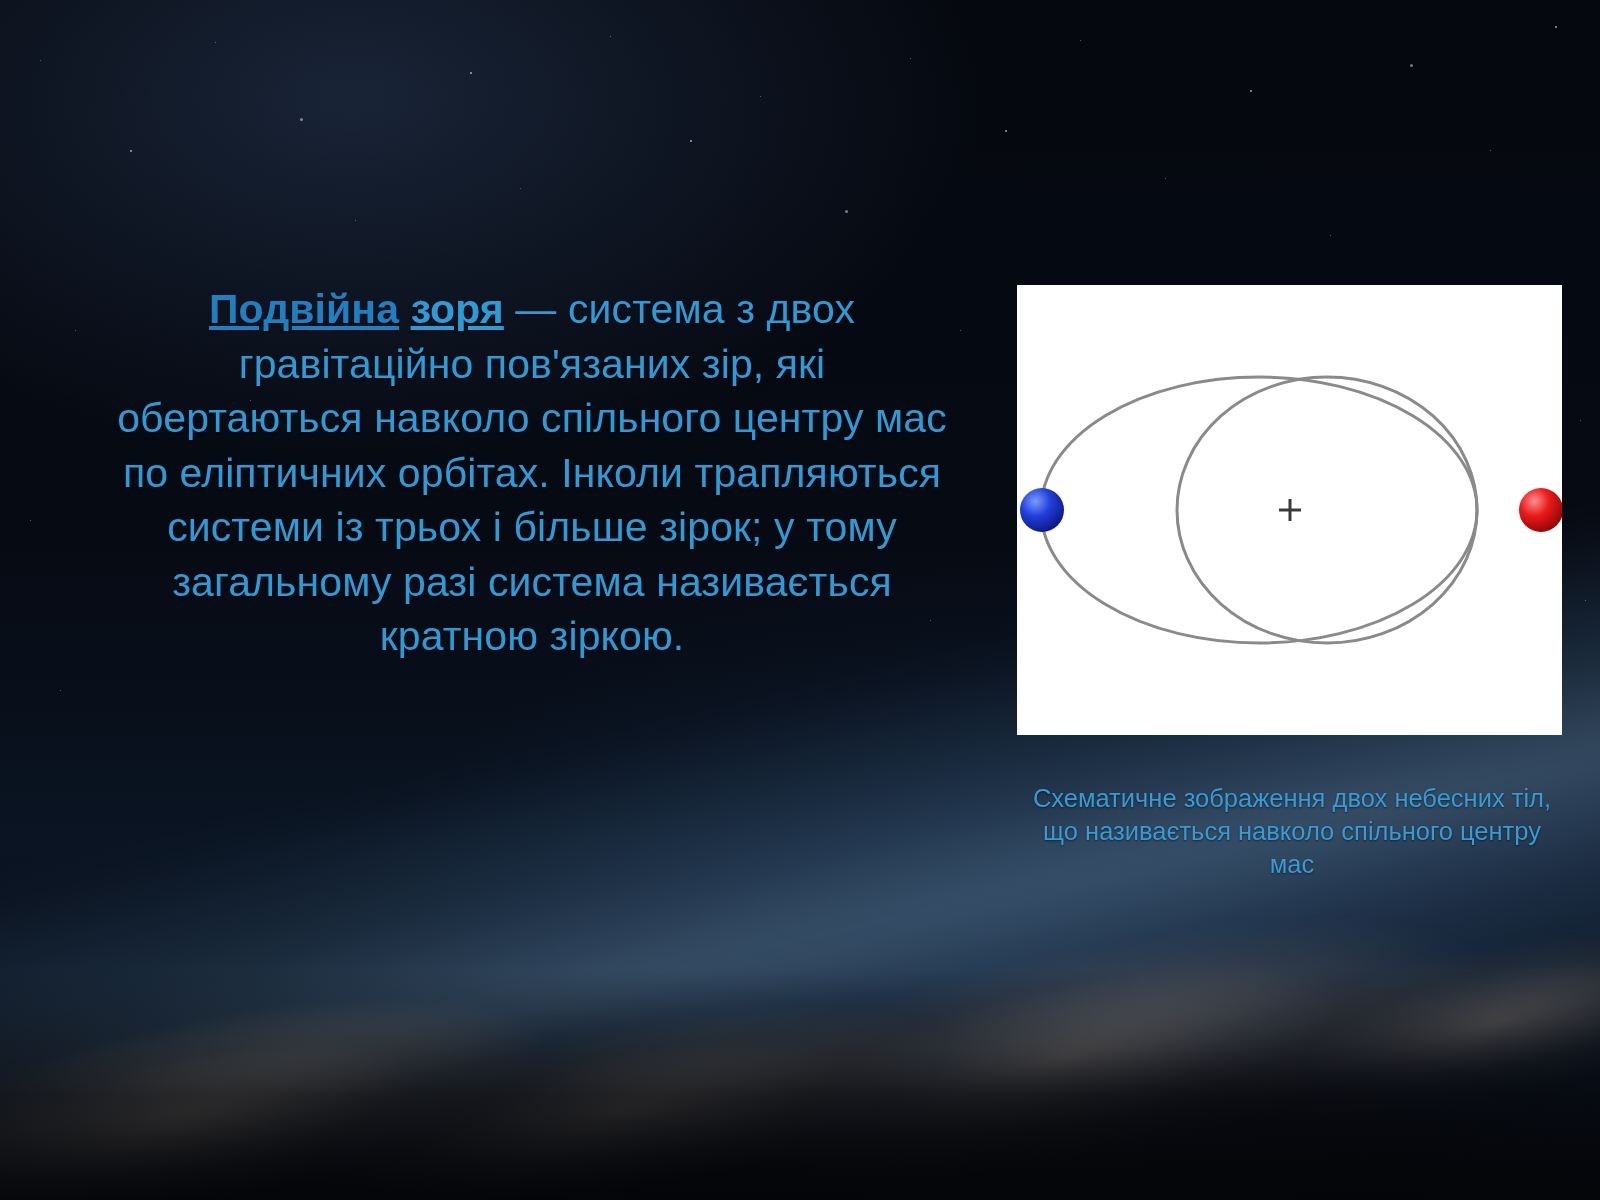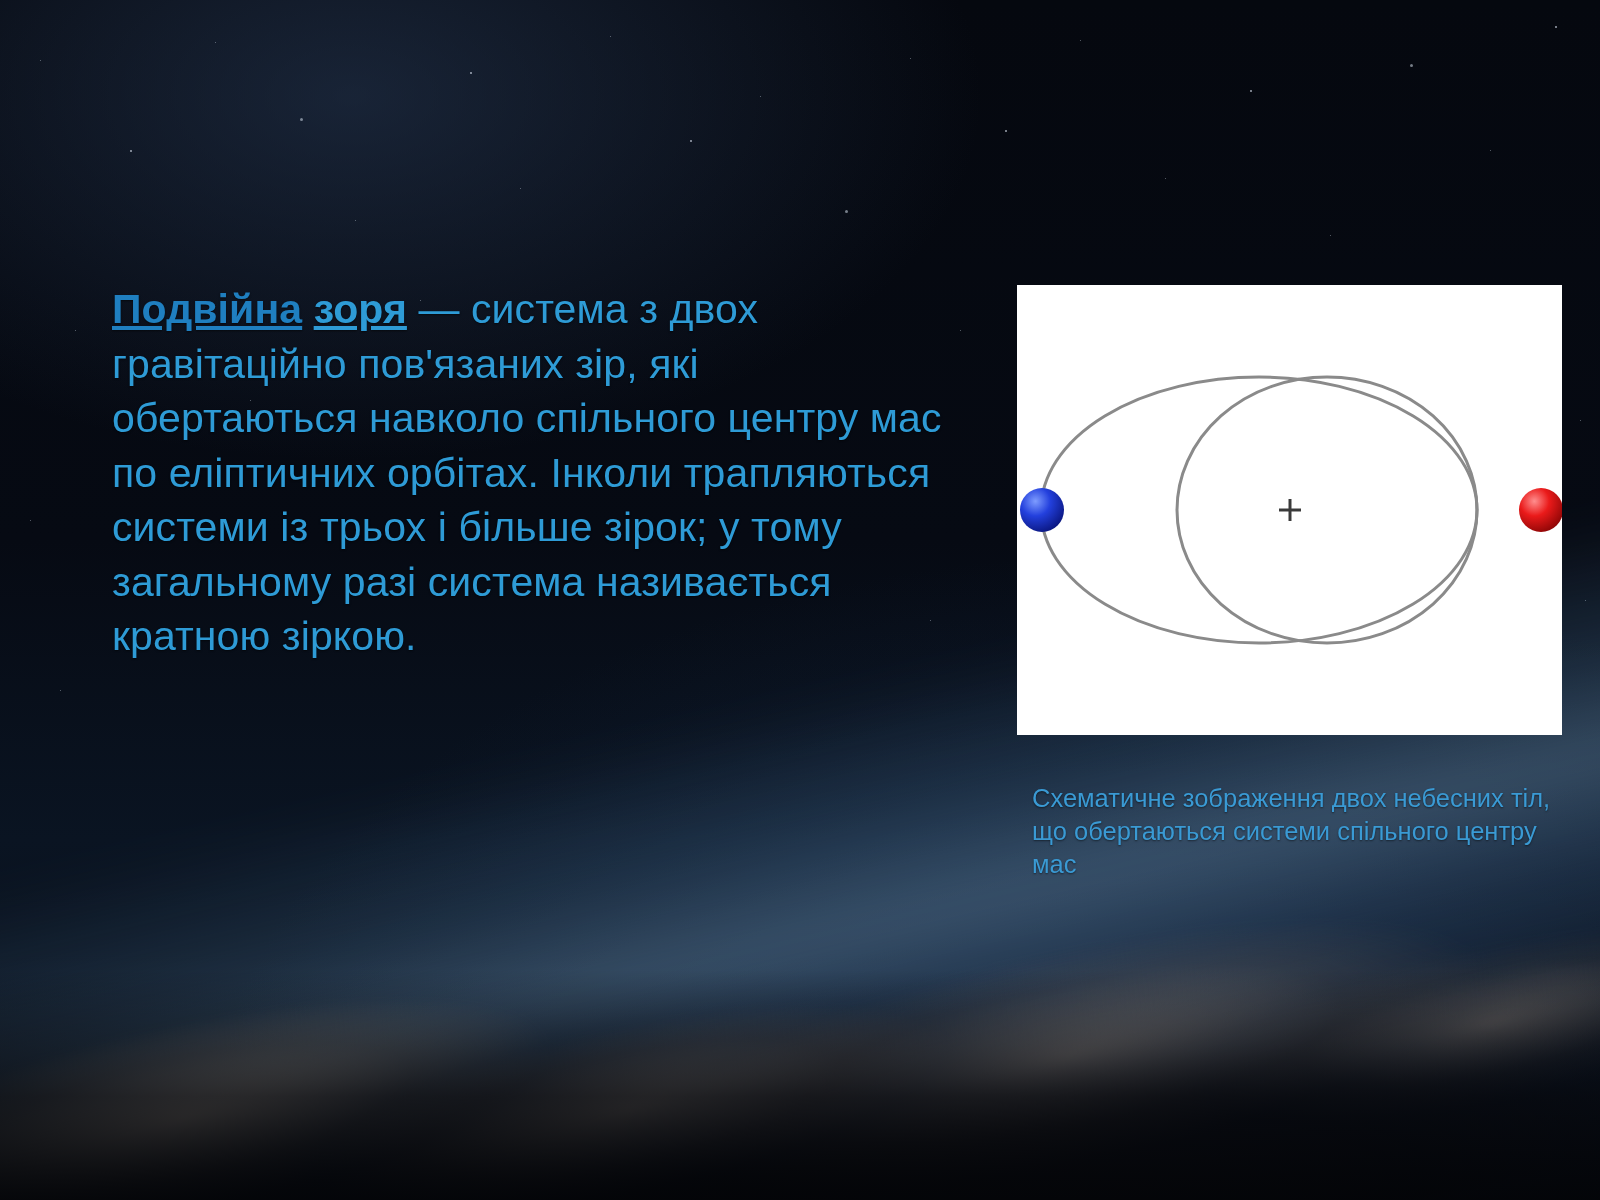--- a/index.html
+++ b/index.html
@@ -13,20 +13,21 @@
     overflow: hidden;
     font-family: "Liberation Sans", sans-serif;
   }
 
   #slide {
     position: relative;
     width: 1600px;
     height: 1200px;
     overflow: hidden;
     background: #0f172a;
+    text-align: center;
   }
 
   
   .bg-space {
     position: absolute;
     inset: 0;
     background:
       radial-gradient(ellipse 900px 520px at 22% 8%, rgba(40,58,86,0.55) 0%, rgba(10,16,28,0.0) 70%),
       radial-gradient(ellipse 1400px 900px at 70% 95%, rgba(24,44,72,0.7) 0%, rgba(4,8,16,0) 65%),
       linear-gradient(180deg, #05080f 0%, #060a13 45%, #0a1422 70%, #060a12 100%);
@@ -203,15 +204,15 @@
           <stop offset="0%" stop-color="#ff8e8e"></stop>
           <stop offset="45%" stop-color="#ea1a1a"></stop>
           <stop offset="100%" stop-color="#8e0606"></stop>
         </radialGradient>
       </defs>
       <circle cx="25" cy="225" r="22" fill="url(#gBlue)"></circle>
       <circle cx="524" cy="225" r="22" fill="url(#gRed)"></circle>
     </svg>
   </div>
 
-  <div class="caption">Схематичне зображення двох небесних тіл, що обертаються системи спільного центру мас</div>
+  <div class="caption">Схематичне зображення двох небесних тіл, що називається навколо спільного центру мас</div>
 
 </div>
 
 </body></html>

